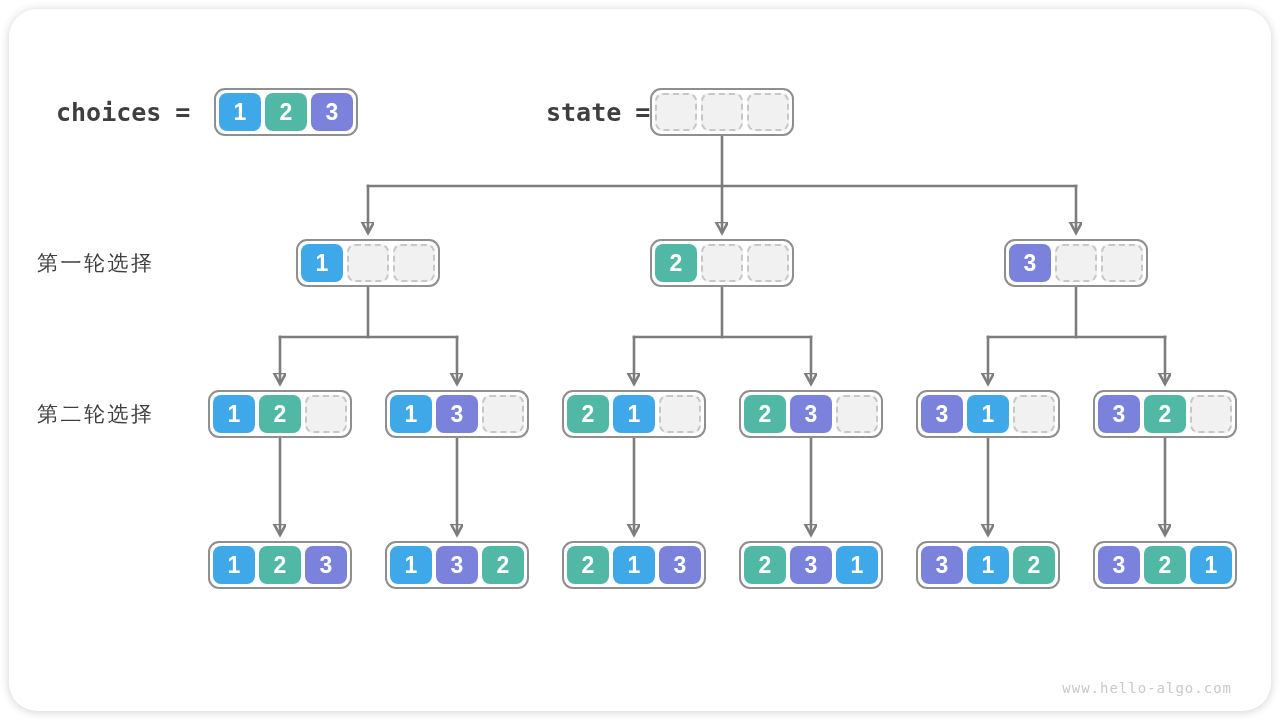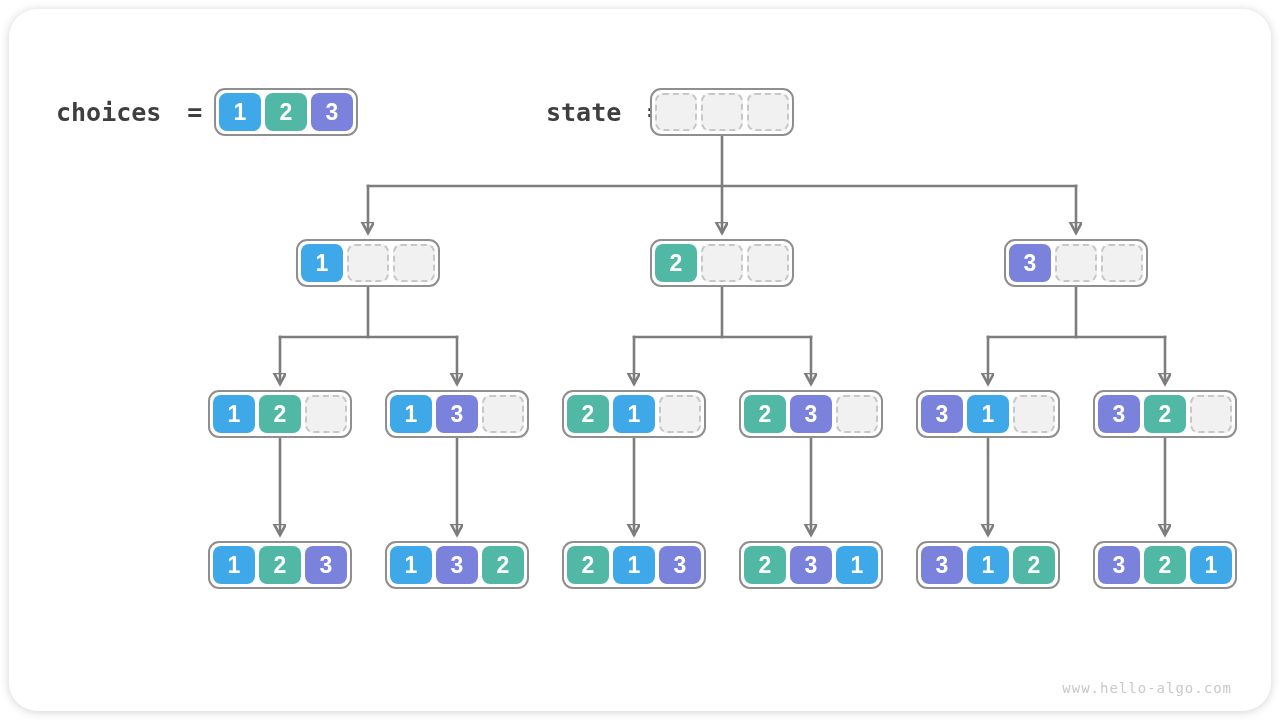--- a/index.html
+++ b/index.html
@@ -25,21 +25,21 @@
     box-sizing:border-box;width:42px;height:38px;border-radius:8px;
     display:flex;align-items:center;justify-content:center;
     color:#ffffff;font-weight:700;font-size:23px;
   }
   .cell.empty{background:var(--empty-fill,#f1f1f1);border:2px dashed var(--empty-border,#c7c7c7);}
   .cell.v1{background:var(--c1,#3fa8e8);}
   .cell.v2{background:var(--c2,#51b8a6);}
   .cell.v3{background:var(--c3,#7a82dc);}
 
   .var-label{
-    position:absolute;height:48px;display:flex;align-items:center;gap:26px;
+    position:absolute;height:48px;display:flex;align-items:center;gap:14px;
     font-family:"DejaVu Sans Mono",monospace;font-weight:700;font-size:25px;
     color:var(--text,#333333);
   }
   .row-label{
     position:absolute;height:48px;display:flex;align-items:center;
     font-size:21px;letter-spacing:2.5px;color:var(--text,#3f3f3f);
   }
   .watermark{
     position:absolute;right:48px;bottom:24px;
     font-family:"DejaVu Sans Mono",monospace;font-size:14px;
@@ -100,20 +100,22 @@
   <div class="var-label" style="left:546px;top:88px;">
     <span>state</span>
     <span>=</span>
   </div>
   <div class="node" style="left:650px;top:88px;">
     <span class="cell empty"></span>
     <span class="cell empty"></span>
     <span class="cell empty"></span>
   </div>
 
+  <div class="row-label" style="left:37px;top:239px;">第一轮选择</div>
+  <div class="row-label" style="left:37px;top:390px;">第二轮选择</div>
 
   <div class="node" style="left:296px;top:239px;">
     <span class="cell v1">1</span>
     <span class="cell empty"></span>
     <span class="cell empty"></span>
   </div>
   <div class="node" style="left:650px;top:239px;">
     <span class="cell v2">2</span>
     <span class="cell empty"></span>
     <span class="cell empty"></span>

